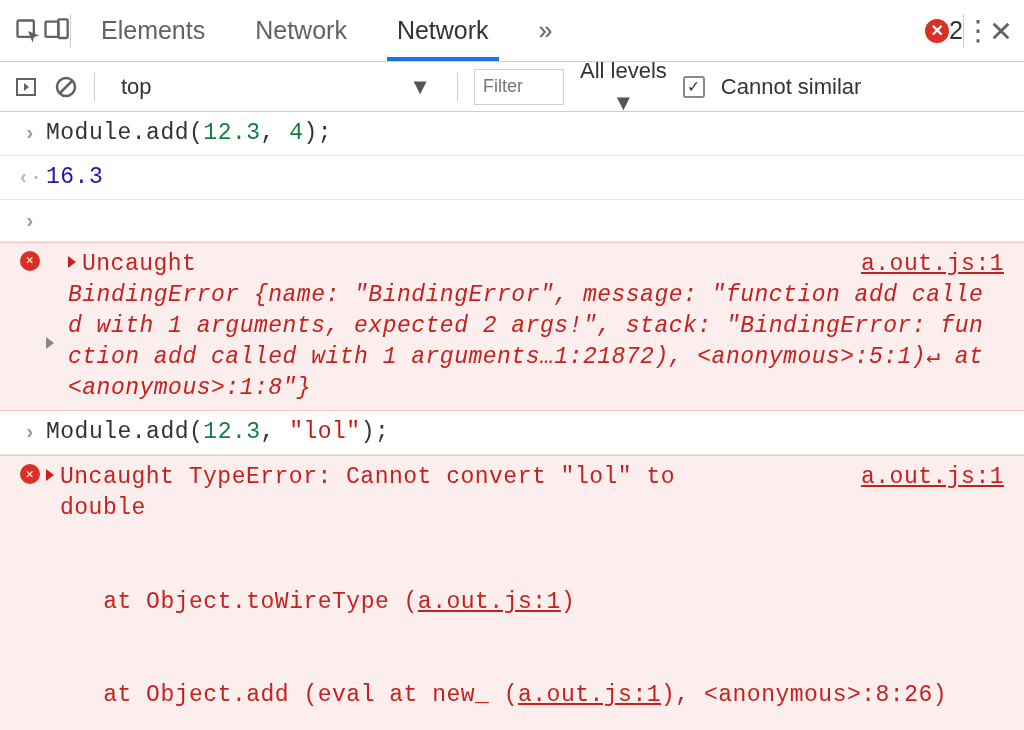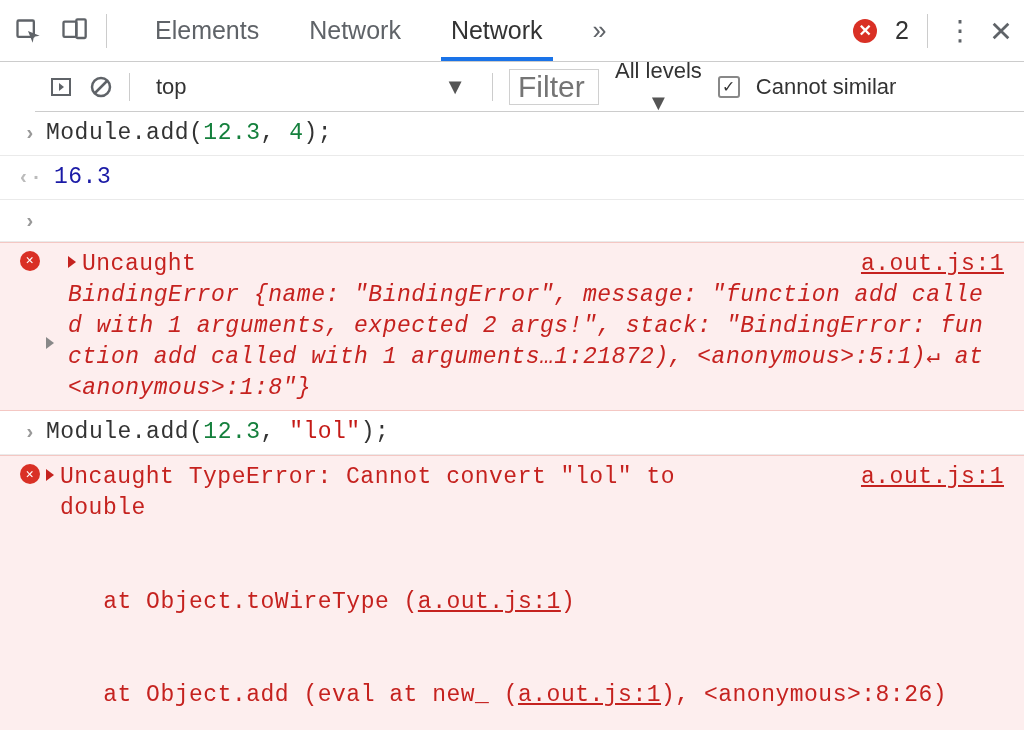--- a/index.html
+++ b/index.html
@@ -14,21 +14,20 @@
   }
   .mono { font-family: Menlo, Consolas, "Courier New", monospace; letter-spacing: 0.5px; }
 
   
   .topbar {
     display: flex;
     align-items: center;
     height: 62px;
     border-bottom: 1px solid #ccc;
     padding: 0 12px 0 14px;
-    gap: 18px;
     color: #5f6368;
   }
   .topbar .section-tabs { display: flex; align-items: center; gap: 42px; margin-left: 26px; }
   .tab {
     font-size: 25px;
     color: #5f6368;
     padding: 14px 4px;
     cursor: pointer;
     position: relative;
   }
@@ -56,33 +55,32 @@
   
   .subbar {
     display: flex;
     align-items: center;
     height: 50px;
     border-bottom: 1px solid #ccc;
     padding: 0 12px 0 14px;
     gap: 16px;
     color: #5f6368;
     font-size: 22px;
-    margin-left: 35px;
   }
   .context-dd {
     display: flex; align-items: center; justify-content: space-between;
     width: 330px; height: 36px;
     padding: 0 10px;
     border: none;
     cursor: pointer;
   }
   .filter-input {
     width: 90px; height: 36px;
     border: 1px solid #d0d0d0;
-    font-size: 30px;
+    font-size: 18px;
     color: #777;
     padding: 0 8px;
     background: #fff;
   }
   .levels-dd {
     display: inline-flex; align-items: center; gap: 6px;
     cursor: pointer;
     flex-direction: column;
   }
   .checkbox {
@@ -116,21 +114,21 @@
     font-size: 20px;
     padding-top: 2px;
   }
   .row .content { flex: 1; }
   .prompt { color: #999; font-weight: bold; }
   .prompt.return { color: #bbb; }
   .row .num { color: #15803d; }
   .row .str { color: #c41a16; }
   .row .punct { color: #333; }
   .row .kw { color: #333; }
-  .row .ret-num { color: #1a1aa6; margin-left: 8px; }
+  .row .ret-num { color: #1a1aa6; }
 
   .err-content { position: relative; color: #c5221f; }
   .err-content .src {
     position: absolute; right: 0; top: 0;
     text-decoration: underline;
     color: #c5221f;
   }
   .italic { font-style: italic; }
   .tri {
     display: inline-block;

